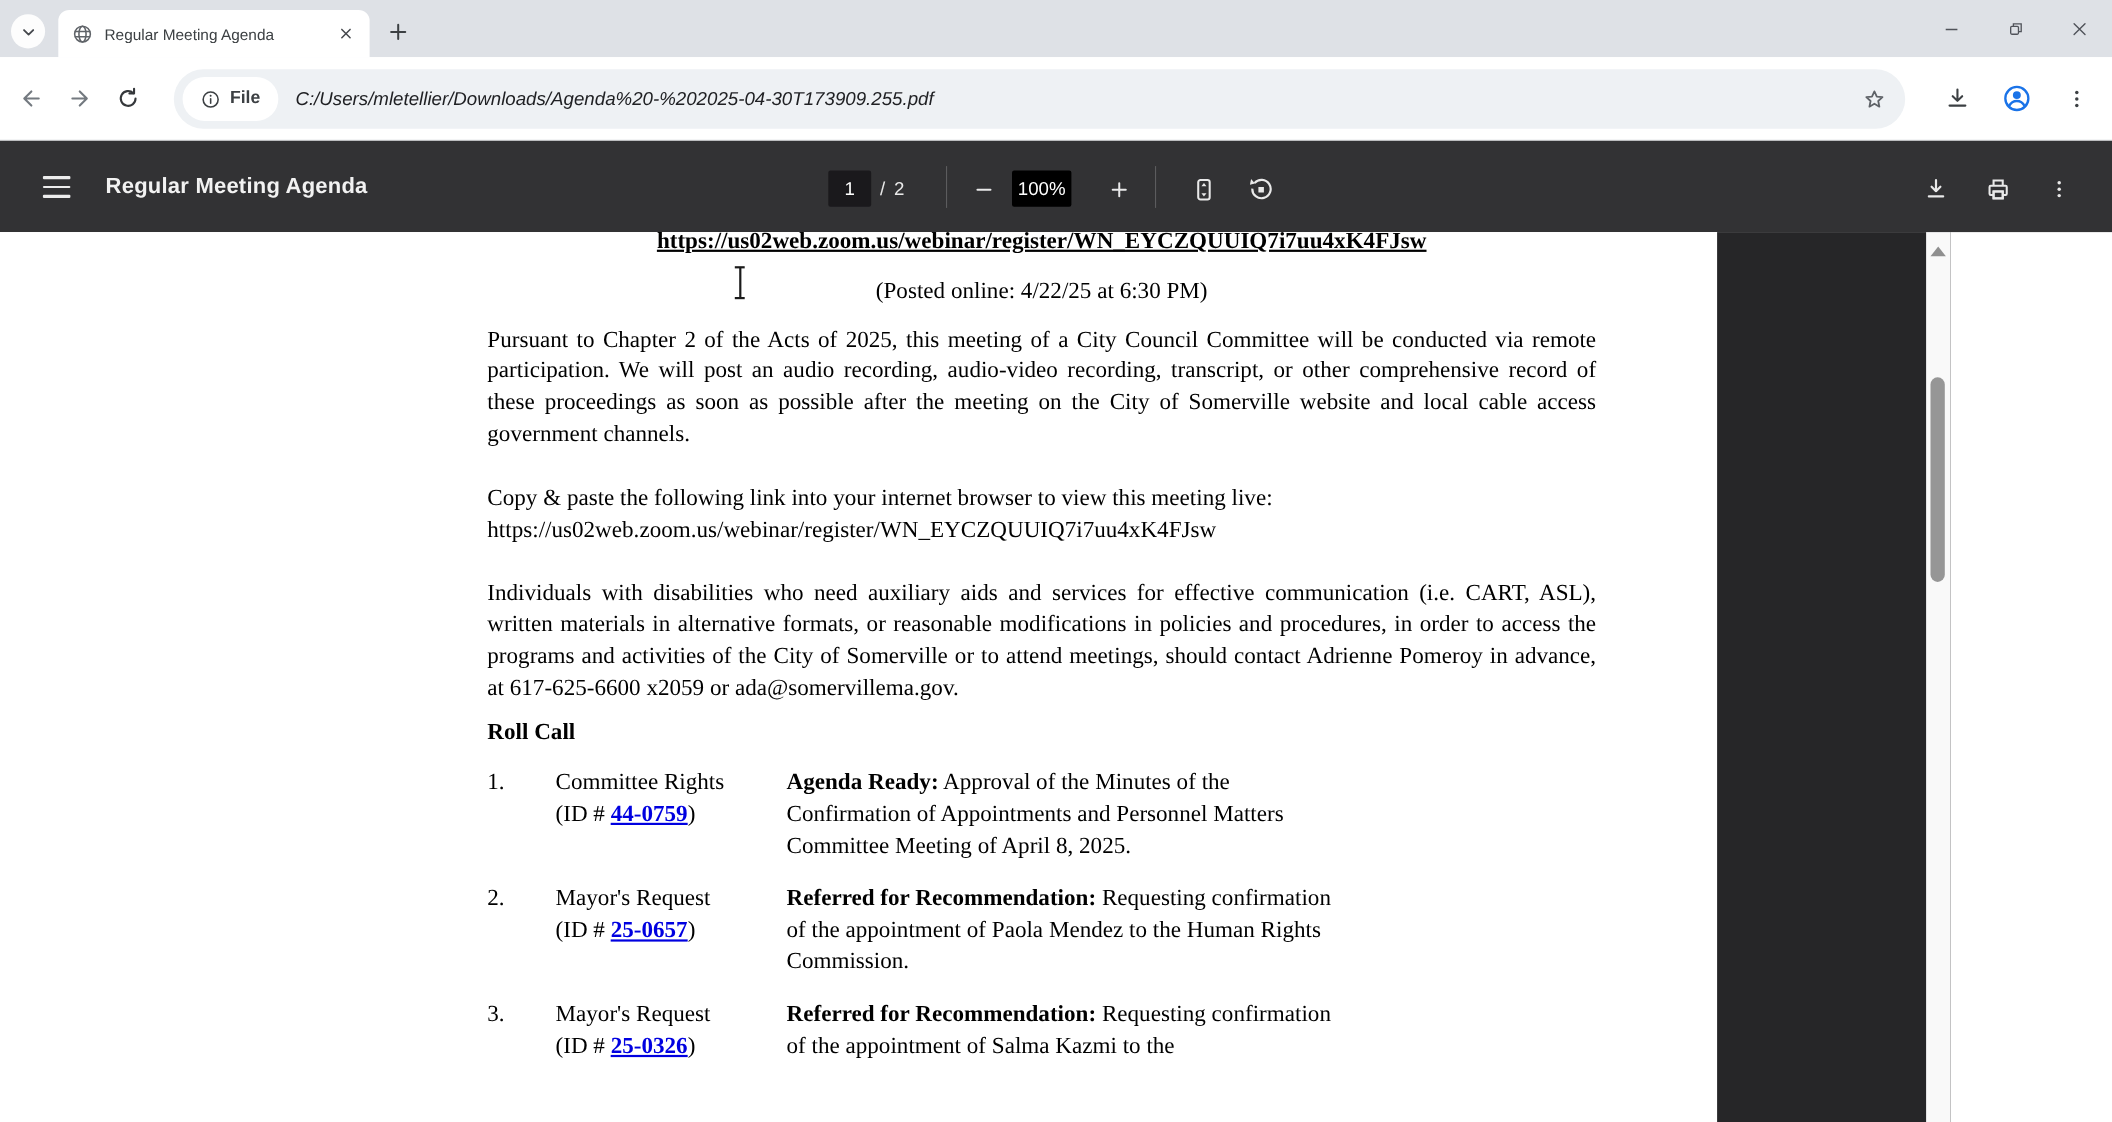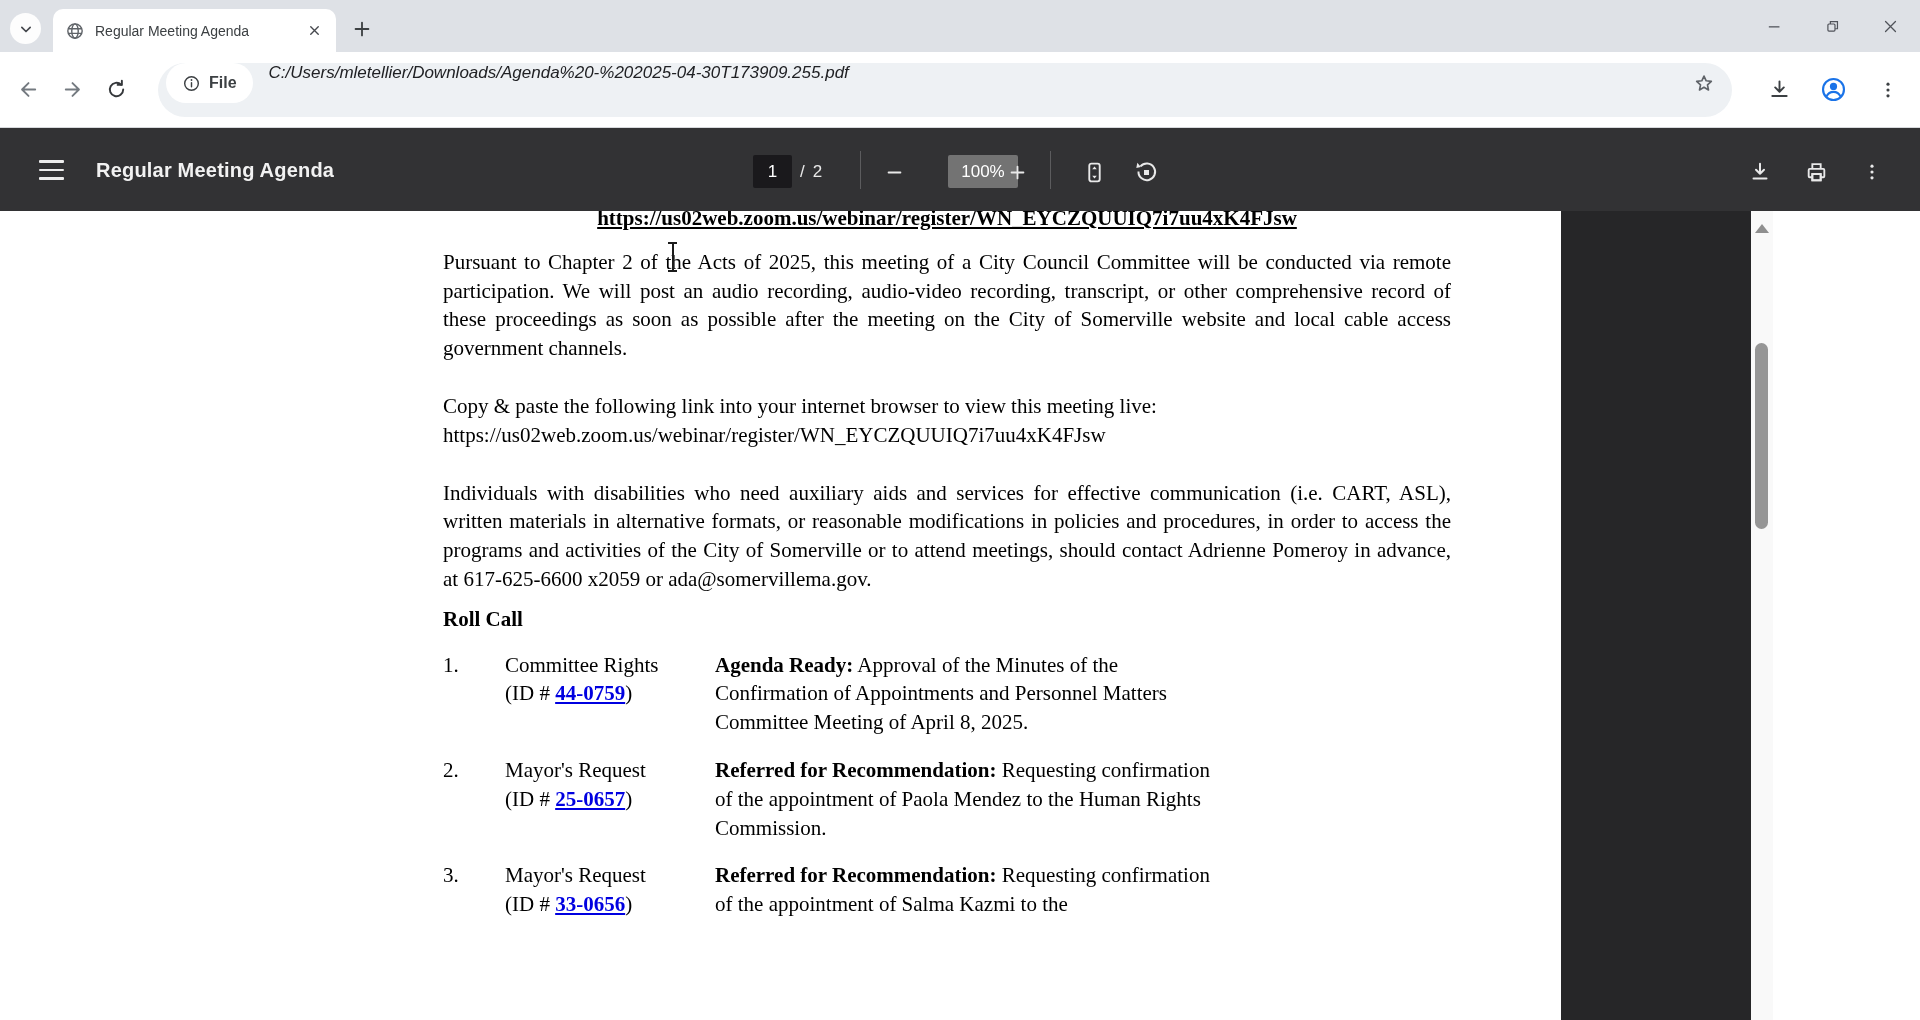--- a/index.html
+++ b/index.html
@@ -21,21 +21,21 @@
   .wincontrols { position:absolute; right:14px; top:0; height:52px; display:flex; align-items:center; gap:26px; color:#50535a; }
   .winbtn { width:32px; height:32px; display:flex; align-items:center; justify-content:center; }
 
   
   .toolbar { position:absolute; left:0; top:52px; width:100%; height:76px; background:#fff;
              border-bottom:1px solid #d7d9dc; }
   .navbtn { position:absolute; top:50%; transform:translateY(-50%); width:40px; height:40px;
             display:flex; align-items:center; justify-content:center; color:#747a80; }
   .navbtn.dark { color:#35383b; }
   .omnibox { position:absolute; left:158px; top:11px; height:54px; width:1574px; background:#eef1f4;
-             border-radius:27px; display:flex; }
+             border-radius:27px; display:flex; align-items:center; }
   .chip { margin-left:8px; height:40px; border-radius:20px; background:#fff; display:flex;
           align-items:center; padding:0 16px; gap:8px; color:#3c4043; }
   .chip-label { font-size:16px; font-weight:600; color:#3c4043; }
   .url { margin-left:16px; font-size:17px; color:#202124; flex:1; white-space:nowrap; overflow:hidden;font-style:italic; }
   .star-btn { margin-right:8px; width:40px; height:40px; display:flex; align-items:center;
               justify-content:center; color:#5f6368; }
   .tb-icon { position:absolute; top:50%; transform:translateY(-50%); width:40px; height:40px;
              display:flex; align-items:center; justify-content:center; color:#3c4043; }
 
   
@@ -45,22 +45,22 @@
   .hamburger i { display:block; width:25px; height:2.5px; background:#ededed; border-radius:1px; }
   .pdftitle { position:absolute; left:96px; top:50%; transform:translateY(-50%); font-size:20px;
               font-weight:600; color:#f2f2f2; letter-spacing:.2px; }
   .pg-input { position:absolute; left:753px; top:27px; width:39px; height:33px; background:#1a191c;
               color:#fff; font-size:17px; display:flex; align-items:center; justify-content:center; border-radius:2px; }
   .pg-rest { position:absolute; left:800px; top:27px; height:33px; display:flex; align-items:center;
              gap:8px; font-size:17px; color:#e9e9e9; }
   .vdiv { position:absolute; top:23px; width:1px; height:38px; background:#5c5c5e; }
   .tool-sm { position:absolute; top:22px; width:44px; height:44px; display:flex; align-items:center;
              justify-content:center; color:#e9e9e9; }
-  .zoombox { position:absolute; left:920px; top:27px; width:70px; height:33px; background:#737373;
-             color:#fff; font-size:17px; display:flex; align-items:center; justify-content:center; border-radius:2px;margin-left:28px; }
+  .zoombox { position:absolute; left:920px; top:27px; width:54px; height:33px; background:#000000;
+             color:#fff; font-size:17px; display:flex; align-items:center; justify-content:center; border-radius:2px; }
 
   
   .content { position:absolute; left:0; top:211px; width:1773px; height:809px; background:#fff; overflow:hidden; }
   .darkside { position:absolute; left:1561px; top:0; width:337px; height:100%; background:#262628; }
   .vscroll { position:absolute; right:0; top:0; width:22px; height:100%; background:#f9f9f9; }
   .vs-arrow { position:absolute; left:4px; top:13px; width:0; height:0;
               border-left:7px solid transparent; border-right:7px solid transparent;
               border-bottom:9px solid #8f8f8f; }
   .vs-thumb { position:absolute; left:4px; top:132px; width:13px; height:186px; border-radius:7px; background:#969696; }
 
@@ -282,20 +282,21 @@
         </svg>
     </span>
   </div>
 </div>
 
 <div class="content">
   <div class="darkside"></div>
 
   <div class="doc">
     <div class="c toplink">https://us02web.zoom.us/webinar/register/WN_EYCZQUUIQ7i7uu4xK4FJsw</div>
+    <div class="c posted">(Posted online: 4/22/25 at 6:30 PM)</div>
 
     <p class="jp p1">Pursuant to Chapter 2 of the Acts of 2025, this meeting of a City Council Committee will be conducted via remote participation. We will post an audio recording, audio-video recording, transcript, or other comprehensive record of these proceedings as soon as possible after the meeting on the City of Somerville website and local cable access government channels.</p>
 
     <div class="p2">
       <div>Copy &amp; paste the following link into your internet browser to view this meeting live:</div>
       <div>https://us02web.zoom.us/webinar/register/WN_EYCZQUUIQ7i7uu4xK4FJsw</div>
     </div>
 
     <p class="jp p3">Individuals with disabilities who need auxiliary aids and services for effective communication (i.e. CART, ASL), written materials in alternative formats, or reasonable modifications in policies and procedures, in order to access the programs and activities of the City of Somerville or to attend meetings, should contact Adrienne Pomeroy in advance, at 617-625-6600 x2059 or ada@somervillema.gov.</p>
 
@@ -318,21 +319,21 @@
           <div class="tw">Mayor's Request</div>
           <div class="idline"><span>(ID # </span><a class="idlink">25-0657</a><span>)</span></div>
         </div>
         <p><b class="lbl">Referred for Recommendation:</b> <span>Requesting confirmation of the appointment of Paola Mendez to the Human Rights Commission.</span></p>
       </div>
 
       <div class="item">
         <div>3.</div>
         <div>
           <div class="tw">Mayor's Request</div>
-          <div class="idline"><span>(ID # </span><a class="idlink">33-0656</a><span>)</span></div>
+          <div class="idline"><span>(ID # </span><a class="idlink">25-0326</a><span>)</span></div>
         </div>
         <p><b class="lbl">Referred for Recommendation:</b> <span>Requesting confirmation of the appointment of Salma Kazmi to the</span></p>
       </div>
 
     </div>
   </div>
 
   <div class="ibeam">
     <div class="bar t"></div>
       <div class="stem"></div>

